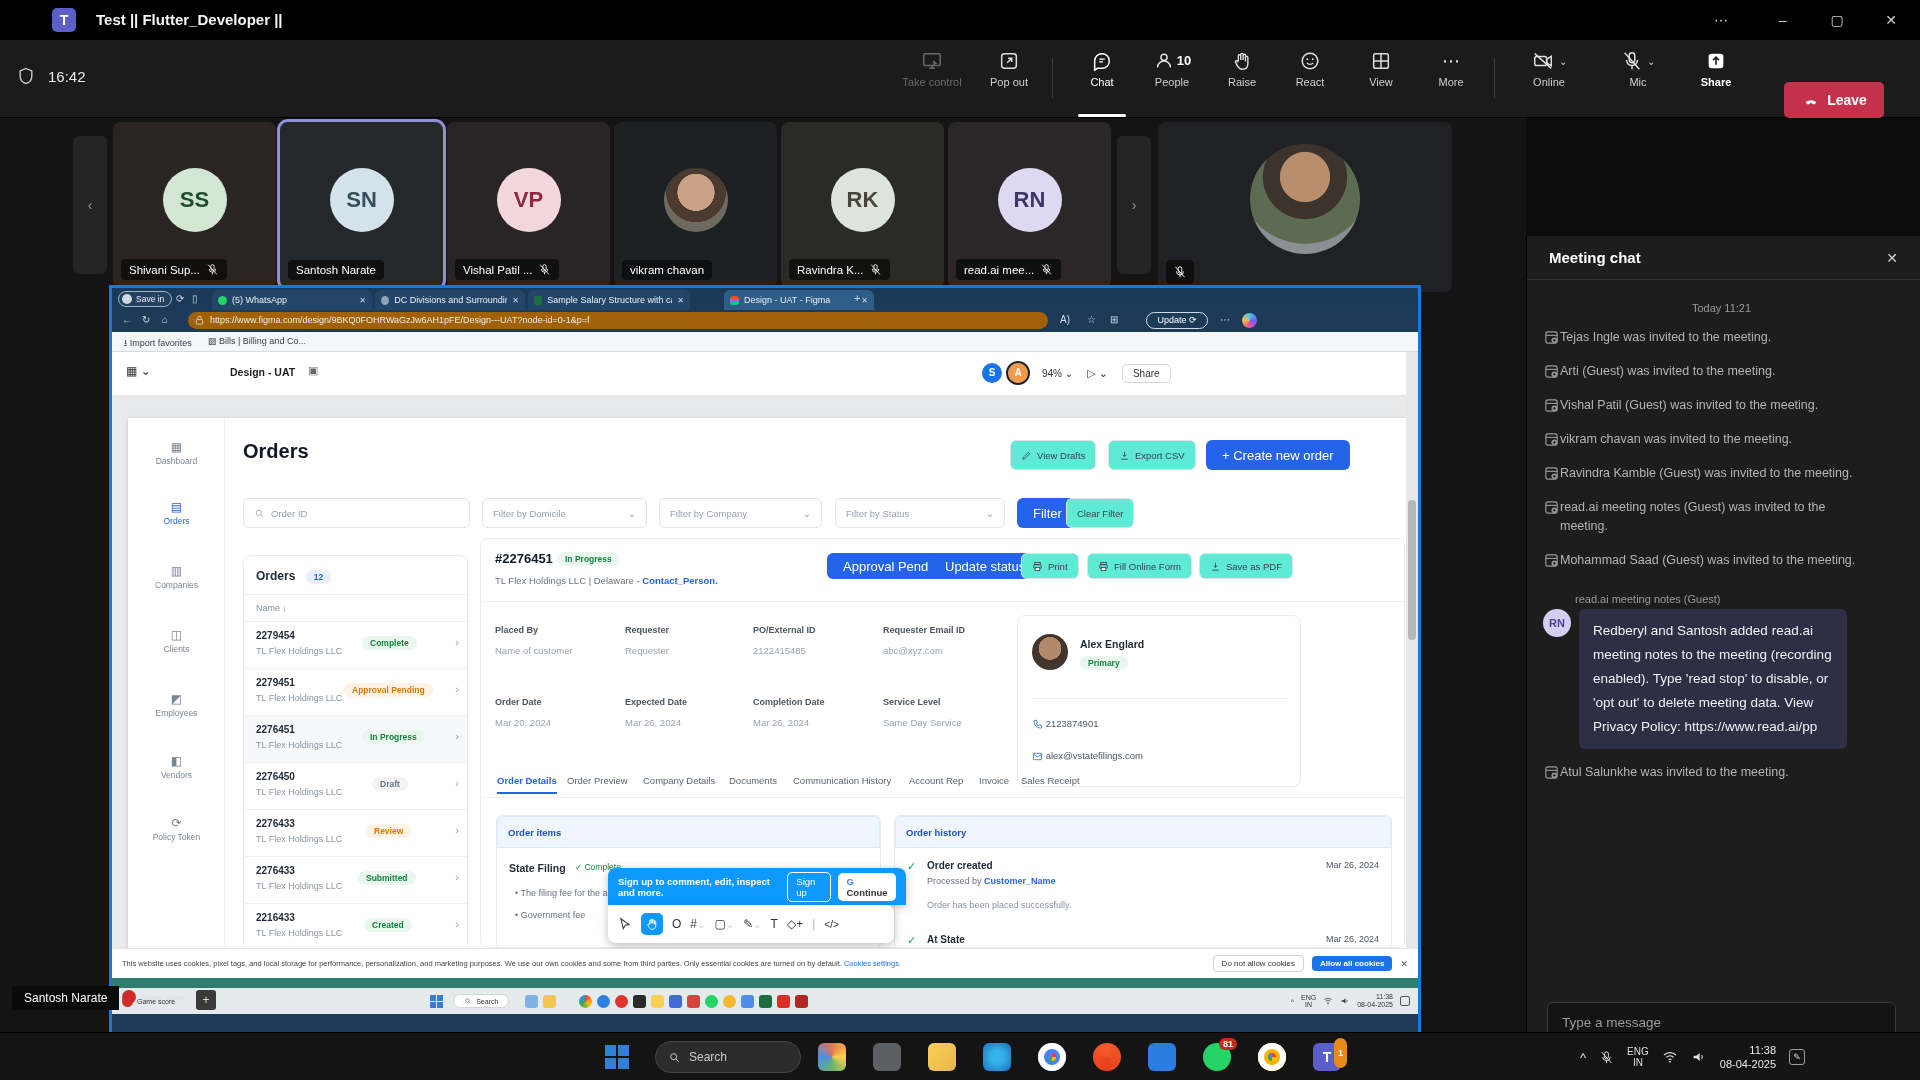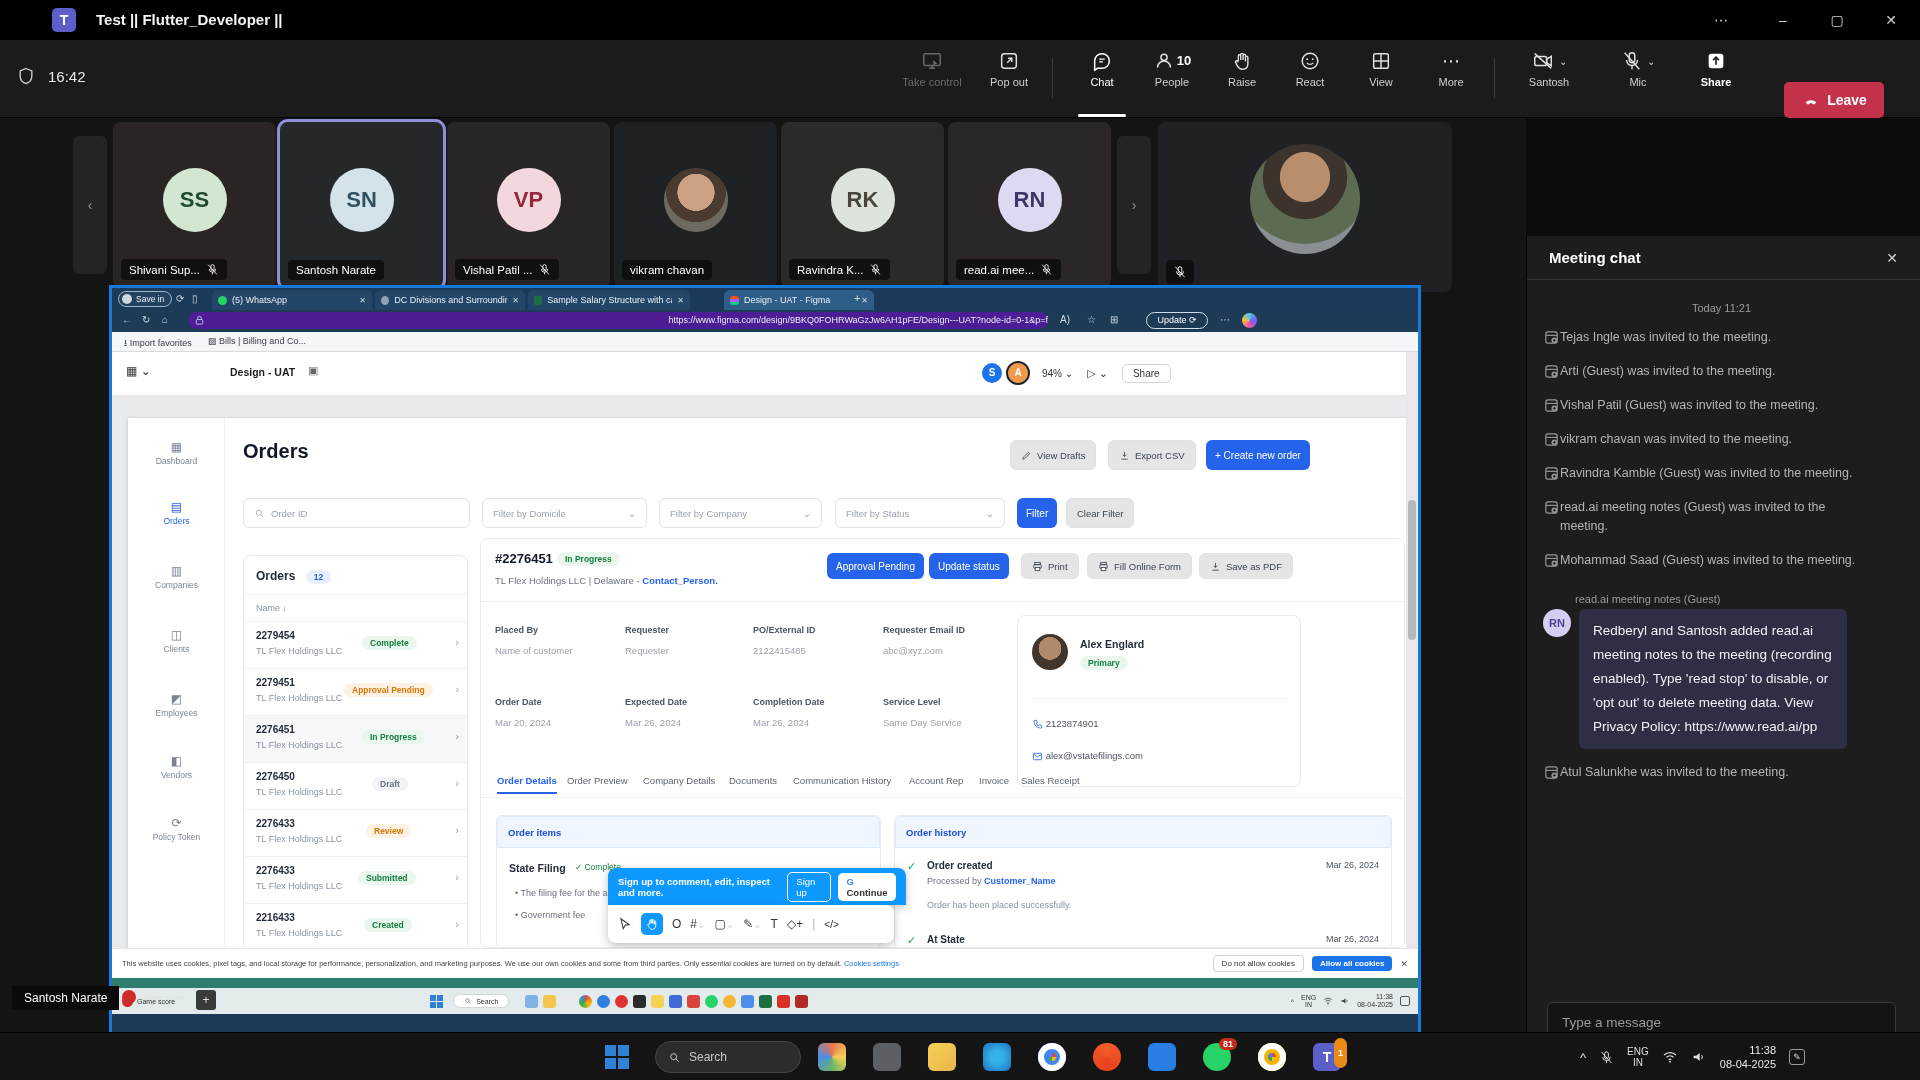--- a/index.html
+++ b/index.html
@@ -45,46 +45,46 @@
   .share { left:112px; top:170px; width:1306px; height:844px; outline:3px solid #1779da; background:#1d3b57; }
   .row-tabs { left:0; top:0; width:1306px; height:22px; background:#1b3a5a; }
   .btab { top:2px; height:20px; background:#234668; border-radius:6px 6px 0 0; color:#e8eef4; font-size:9px;
     display:flex; align-items:center; gap:5px; padding:0 6px; }
   .btab.active { background:#2e5d88;margin-left:31px; }
   .btab .fav { width:9px; height:9px; border-radius:2px; }
   .btab .x { color:#cfd8e0; font-size:8px; margin-left:auto; }
   .signin-pill { left:6px; top:3px; height:16px; border:1px solid #9fb4c6; border-radius:9px; color:#eef;
     font-size:8.5px; padding:0 7px 0 3px; display:flex; align-items:center; gap:4px; background:#22425f; }
   .row-url { left:0; top:22px; width:1306px; height:22px; background:#1d3b57; color:#dfe8ef; }
-  .urlfield { left:76px; top:2px; width:860px; height:17px; background:#4c1d95; border-radius:9px;
-    font-size:9px; color:#e6edf3; line-height:17px; padding-left:22px;text-align:right; }
+  .urlfield { left:76px; top:2px; width:860px; height:17px; background:#a16207; border-radius:9px;
+    font-size:9px; color:#e6edf3; line-height:17px; padding-left:22px; }
   .urlicon { top:4px; font-size:10px; color:#cfdbe5; }
   .update-pill { left:1034px; top:2px; width:62px; height:17px; border:1px solid #cfdbe5; border-radius:9px;
     color:#fff; font-size:9px; text-align:center; line-height:15px; }
   .row-fav { left:0; top:44px; width:1306px; height:20px; background:#f5f6f7; color:#394150; font-size:9px;
     border-bottom:1px solid #d7dade; }
   
   .figbar { left:0; top:64px; width:1306px; height:44px; background:#ffffff; border-bottom:1px solid #e4e4e4; }
   .fig-canvas { left:0; top:108px; width:1306px; height:552px; background:#e9eaec; }
   .design { left:16px; top:22px; width:1278px; height:530px; background:#fff; box-shadow:0 1px 4px rgba(0,0,0,.18); }
   .avatar-dot { width:20px; height:20px; border-radius:50%; color:#fff; font-size:10px; font-weight:bold;
     text-align:center; line-height:20px; }
   .share-btn-fig { border:1px solid #d5d5d5; border-radius:5px; font-size:10px; color:#333; padding:3px 10px; }
 
   
   .side-item { left:0; width:97px; text-align:center; color:#7b8494; }
   .side-item .si-ic { font-size:12px; }
   .side-item .si-lb { font-size:8.5px; margin-top:2px; }
   .side-item.active, .side-item.active .si-lb { color:#2563eb; }
   .d-h1 { font-size:20px; font-weight:bold; color:#111827; }
   .d-sub { font-size:9.5px; color:#8a94a3; }
-  .wbtn { border:1px solid #dfe3e8; border-radius:6px; background:#e5e5e5; color:#3a4352; font-size:9.5px;
+  .wbtn { border:1px solid #dfe3e8; border-radius:6px; background:#5eead4; color:#3a4352; font-size:9.5px;
     display:flex; align-items:center; gap:5px; padding:1px 10px; height:30px; }
-  .bluebtn { background:#2563eb; color:#fff; border-radius:6px; font-size:10px; display:flex;
-    align-items:center; padding:0 9px; height:30px; }
+  .bluebtn { background:#2563eb; color:#fff; border-radius:6px; font-size:13px; display:flex;
+    align-items:center; padding:0 16px; height:30px; }
   .filt { border:1px solid #dfe3e8; border-radius:6px; background:#fff; color:#98a1b0; font-size:9.5px;
     display:flex; align-items:center; height:30px; padding:0 10px; justify-content:space-between; }
   .card { background:#fff; border:1px solid #e8ebef; border-radius:8px; }
   .badge { font-size:8.5px; padding:2px 8px; border-radius:9px; font-weight:bold; }
   .st-green { color:#15803d; background:#e9f7ef; }
   .st-orange { color:#d97706; background:#fdf2e3; }
   .st-gray { color:#6b7280; background:#f1f3f5; }
   .orow { position:absolute; left:0; width:225px; height:47px; border-bottom:1px solid #eef1f4; }
   .orow .oid { position:absolute; left:12px; top:8px; font-size:10px; font-weight:bold; color:#1f2937; }
   .orow .oco { position:absolute; left:12px; top:24px; font-size:9px; color:#8a94a3; }
@@ -323,21 +323,21 @@
     <div class="abs titem" style="left:1415px">
       <div style="font-size:18px;line-height:22px;color:#e0e0e0">⋯</div>
       <div class="lbl">More</div>
     </div>
     <div class="abs vsep" style="left:1494px"></div>
     <div class="abs titem" style="left:1506px;width:86px">
       <span><svg class="ic" width="24" height="22" color="#e0e0e0">
             <use href="#i-camoff"></use>
           </svg>
       <span class="chev">⌄</span></span>
-      <div class="lbl">Santosh</div>
+      <div class="lbl">Online</div>
     </div>
     <div class="abs titem" style="left:1598px;width:80px">
       <span><svg class="ic" width="22" height="22" color="#e0e0e0">
             <use href="#i-micoff"></use>
           </svg>
       <span class="chev">⌄</span></span>
       <div class="lbl">Mic</div>
     </div>
     <div class="abs titem" style="left:1684px;width:64px">
       <svg class="ic" width="24" height="22">

